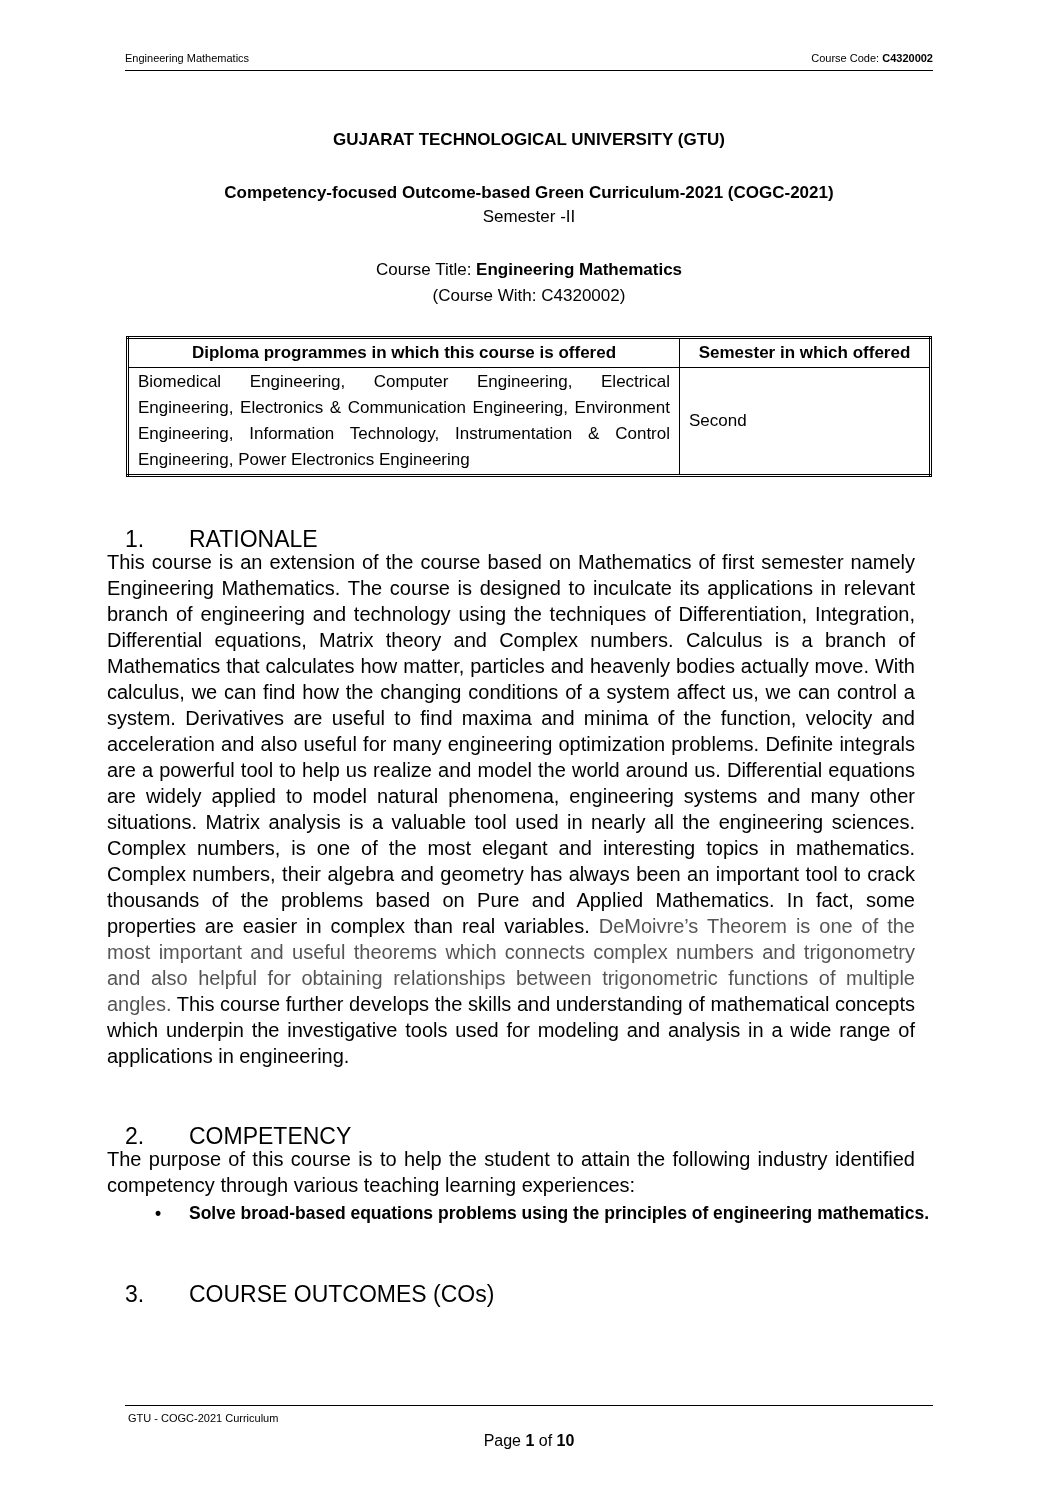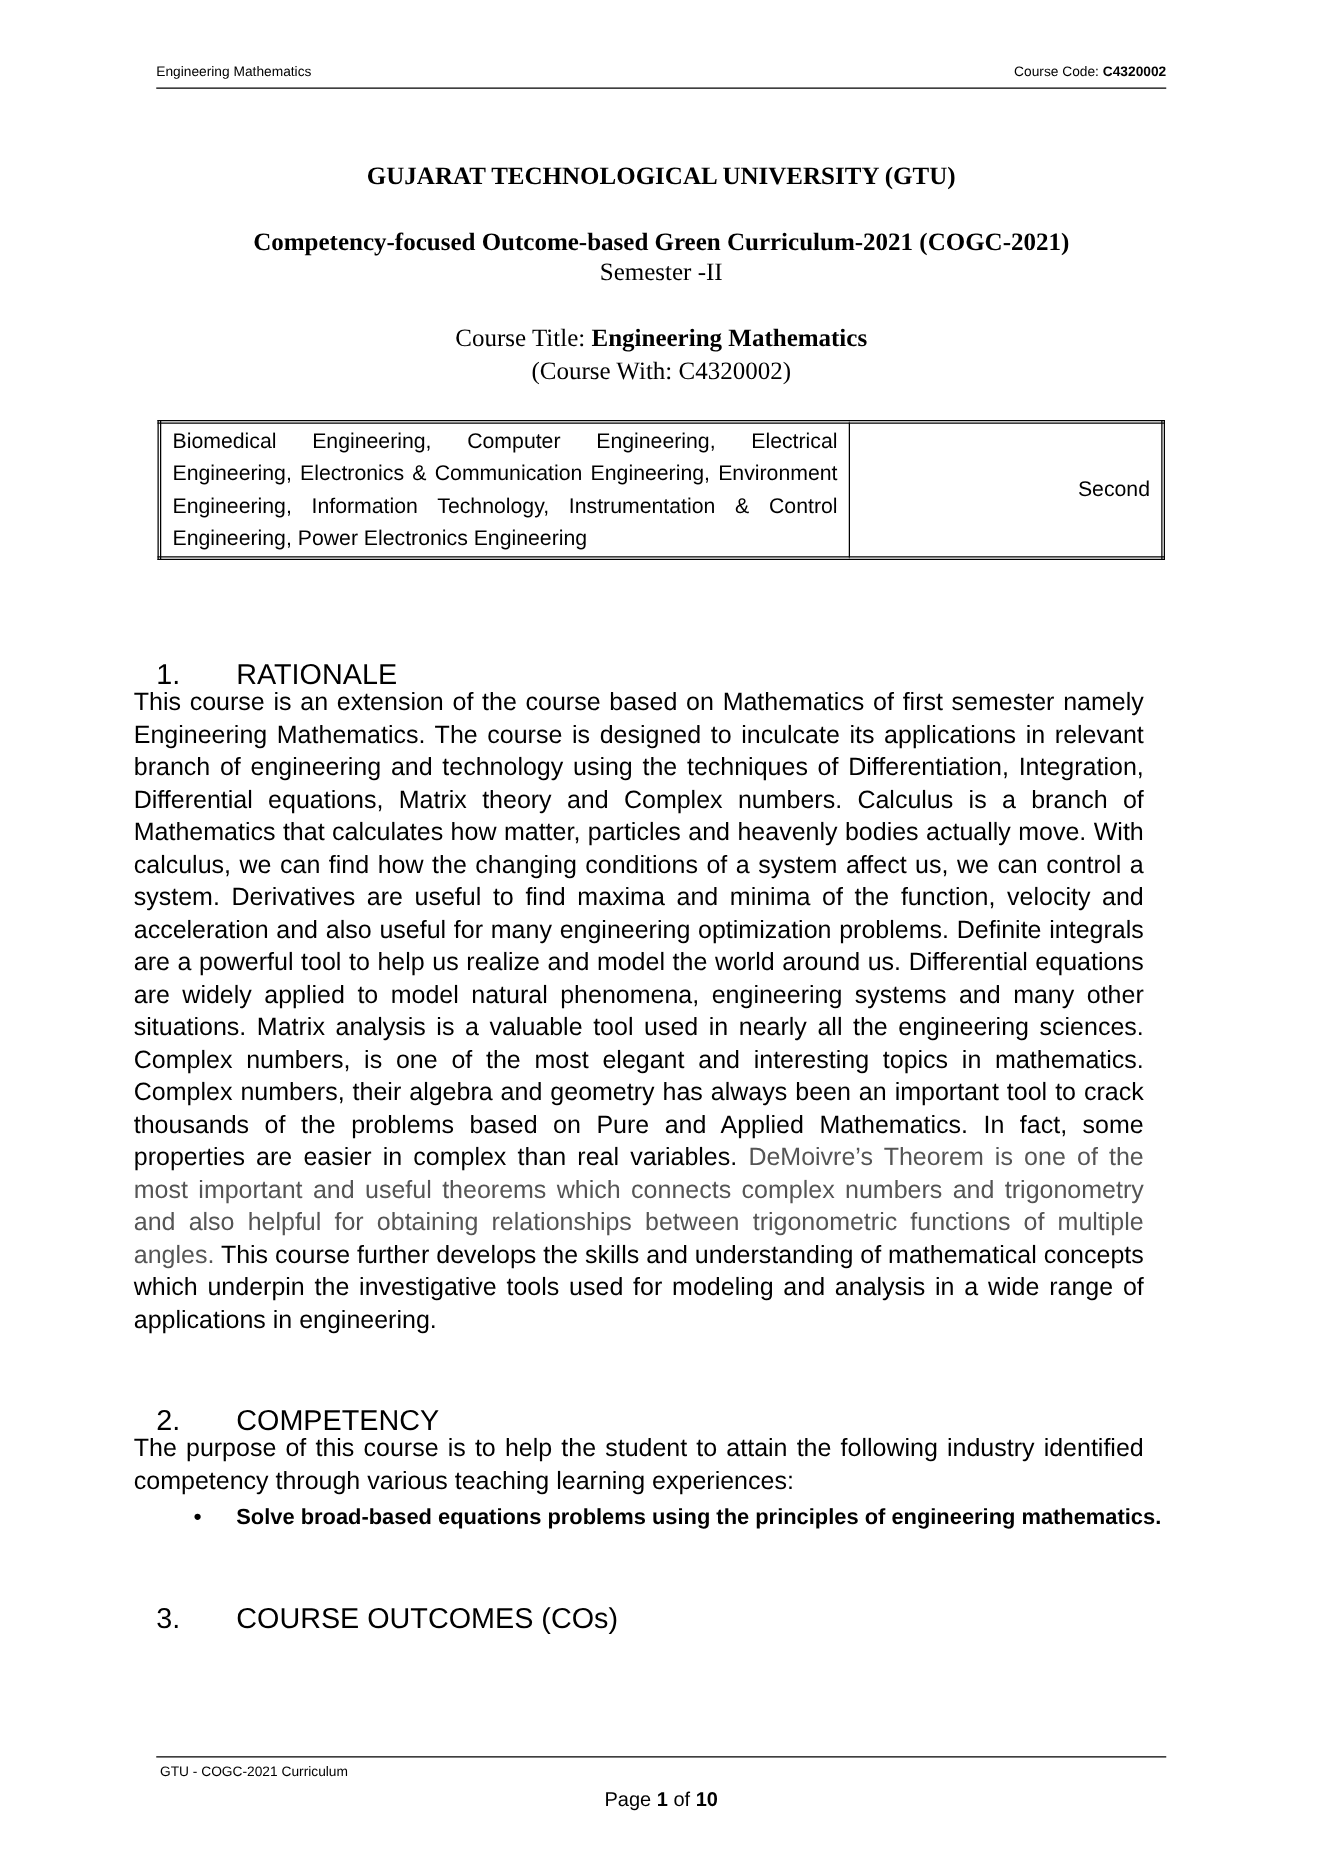--- a/index.html
+++ b/index.html
@@ -1,30 +1,30 @@
 <!DOCTYPE html>
 <html><head>
 <meta charset="utf-8">
 <style>
   html, body { margin: 0; padding: 0; background: #ffffff; }
   body { width: 1058px; height: 1497px; position: relative; font-family: "Liberation Sans", sans-serif; color: #000; overflow: hidden; }
   .page-header { position: absolute; left: 125px; top: 52px; width: 808px; height: 18px; border-bottom: 1.5px solid #000; font-size: 11px; }
   .page-header .left { position: absolute; left: 0; top: 0; }
   .page-header .right { position: absolute; right: 0; top: 0; }
-  .center { position: absolute; left: 125px; width: 808px; text-align: center; font-size: 20px; font-family: Liberation Serif, serif; }
+  .center { position: absolute; left: 125px; width: 808px; text-align: center; font-size: 17px; }
   .t1 { top: 130px; font-weight: bold; }
   .t2 { top: 183px; font-weight: bold; }
   .t3 { top: 207px; }
   .t4 { top: 260px; }
   .t5 { top: 286px; }
   table.prog { position: absolute; left: 126px; top: 336px; width: 806px; border-collapse: collapse; border: 3px double #000; font-size: 17px; }
   table.prog th, table.prog td { border: 1px solid #000; padding: 1px 9px; line-height: 26px; }
   table.prog th { font-weight: bold; text-align: center; }
   table.prog td.progs { text-align: justify; width: 532px; }
-  table.prog td.sem { text-align: right; vertical-align: middle; }
+  table.prog td.sem { text-align: left; vertical-align: middle; }
   .section-head { position: absolute; left: 125px; font-size: 23px; font-weight: normal; }
   .section-head .num { display: inline-block; width: 64px; }
   .para { position: absolute; left: 107px; width: 808px; font-size: 20px; line-height: 26px; text-align: justify; }
   .gray { color: #555; }
   .bullet { position: absolute; left: 155px; top: 1200px; width: 778px; font-size: 17.5px; line-height: 26px; font-weight: bold; text-align: justify; }
   .bullet .dot { position: absolute; left: 0; top: 0; }
   .bullet .btxt { display: block; margin-left: 34px; }
   .page-footer { position: absolute; left: 125px; top: 1405px; width: 808px; border-top: 1.5px solid #000; font-size: 11px; }
   .page-footer .ftxt { position: absolute; left: 3px; top: 6px; }
   .page-footer .pnum { position: absolute; left: 0; width: 808px; text-align: center; top: 26px; font-size: 16px; }
@@ -38,20 +38,24 @@
 </div>
 
 <div class="center t1">GUJARAT TECHNOLOGICAL UNIVERSITY (GTU)</div>
 <div class="center t2">Competency-focused Outcome-based Green Curriculum-2021 (COGC-2021)</div>
 <div class="center t3">Semester -II</div>
 <div class="center t4"><span>Course Title: </span><b>Engineering Mathematics</b></div>
 <div class="center t5">(Course With: C4320002)</div>
 
 <table class="prog">
   <tbody>
+      <tr>
+    <th>Diploma programmes in which this course is offered</th>
+    <th>Semester in which offered</th>
+  </tr>
   <tr>
     <td class="progs">Biomedical Engineering, Computer Engineering, Electrical Engineering, Electronics &amp; Communication Engineering, Environment Engineering, Information Technology, Instrumentation &amp; Control Engineering, Power Electronics Engineering</td>
     <td class="sem">Second</td>
   </tr>
 </tbody>
   </table>
 
 <div class="section-head" style="top:526px;">
   <span class="num">1.</span><span>RATIONALE</span>
 </div>

